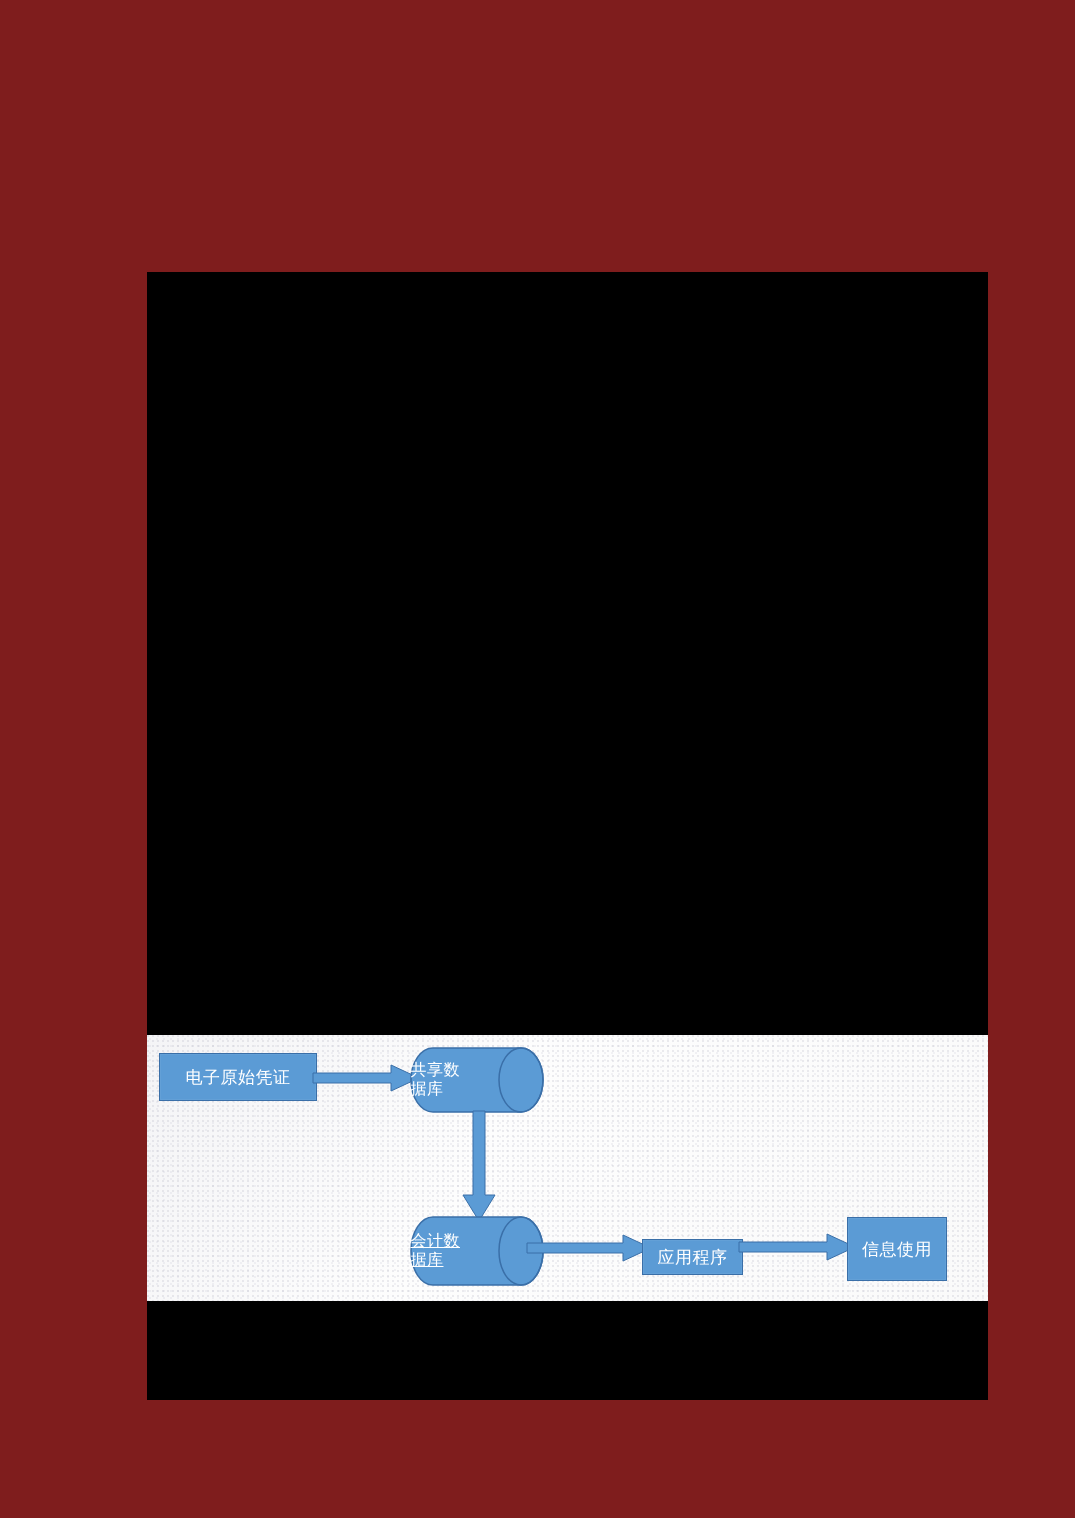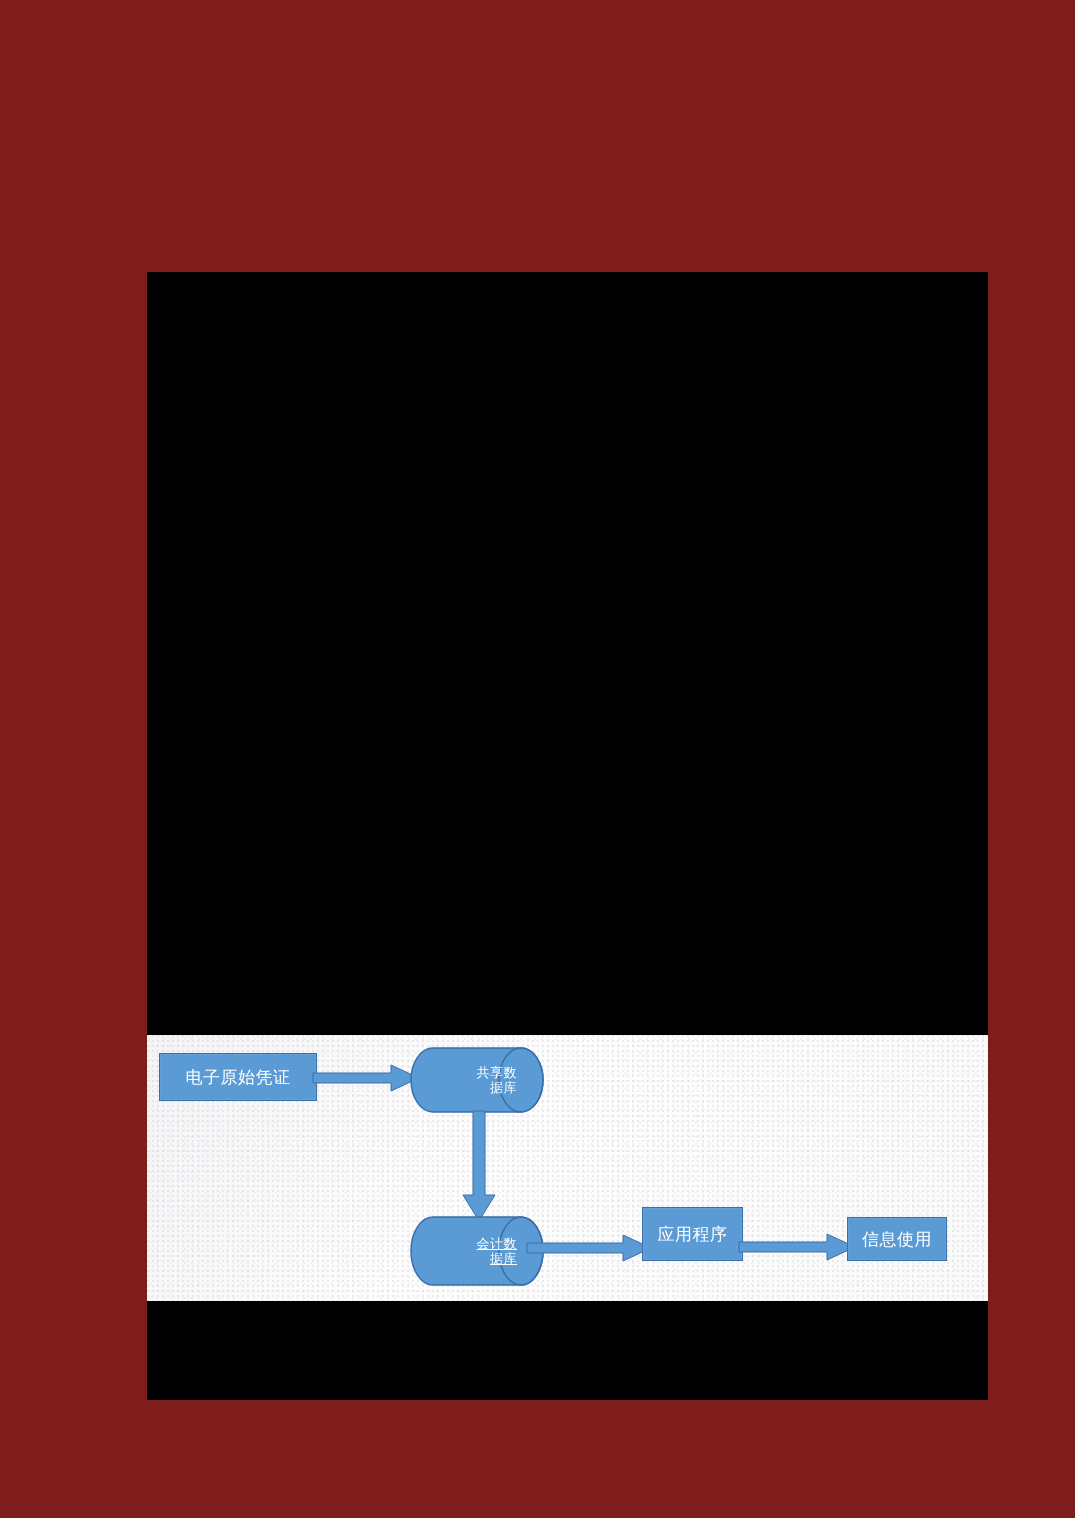--- a/index.html
+++ b/index.html
@@ -90,40 +90,40 @@
   .node-cylinder .cyl-svg {
     position: absolute;
     left: 0; top: 0;
     width: 100%;
     height: 100%;
   }
   .node-cylinder .cyl-label {
     position: relative;
     z-index: 2;
     color: #ffffff;
-    font-size: 13px;
+    font-size: 16px;
     line-height: 1.18;
-    text-align: right;
+    text-align: left;
     width: 72%;
     margin-right: 26%;
     letter-spacing: 0.5px;
   }
 
   
   .arrow {
     position: absolute;
   }
   .arrow svg { display: block; overflow: visible; }
 
   
   #node-source       { left: 12px;  top: 18px;  width: 158px; height: 48px; }
   #node-shared-db    { left: 262px; top: 11px;  width: 148px; height: 68px; }
   #node-acct-db      { left: 262px; top: 180px; width: 148px; height: 72px; text-decoration: underline; }
-  #node-app          { left: 495px; top: 172px; width: 101px; height: 54px; }
-  #node-info-use     { left: 700px; top: 182px; width: 100px; height: 44px; }
+  #node-app          { left: 495px; top: 204px; width: 101px; height: 36px; }
+  #node-info-use     { left: 700px; top: 182px; width: 100px; height: 64px; }
 
   #arrow-source-to-shared { left: 166px; top: 30px;  width: 106px; height: 26px; }
   #arrow-shared-to-acct   { left: 316px; top: 76px;  width: 32px;  height: 110px; }
   #arrow-acct-to-app      { left: 380px; top: 200px; width: 124px; height: 26px; }
   #arrow-app-to-info      { left: 592px; top: 199px; width: 116px; height: 26px; }
 </style>
 </head>
 <body>
 
 <div class="page">

